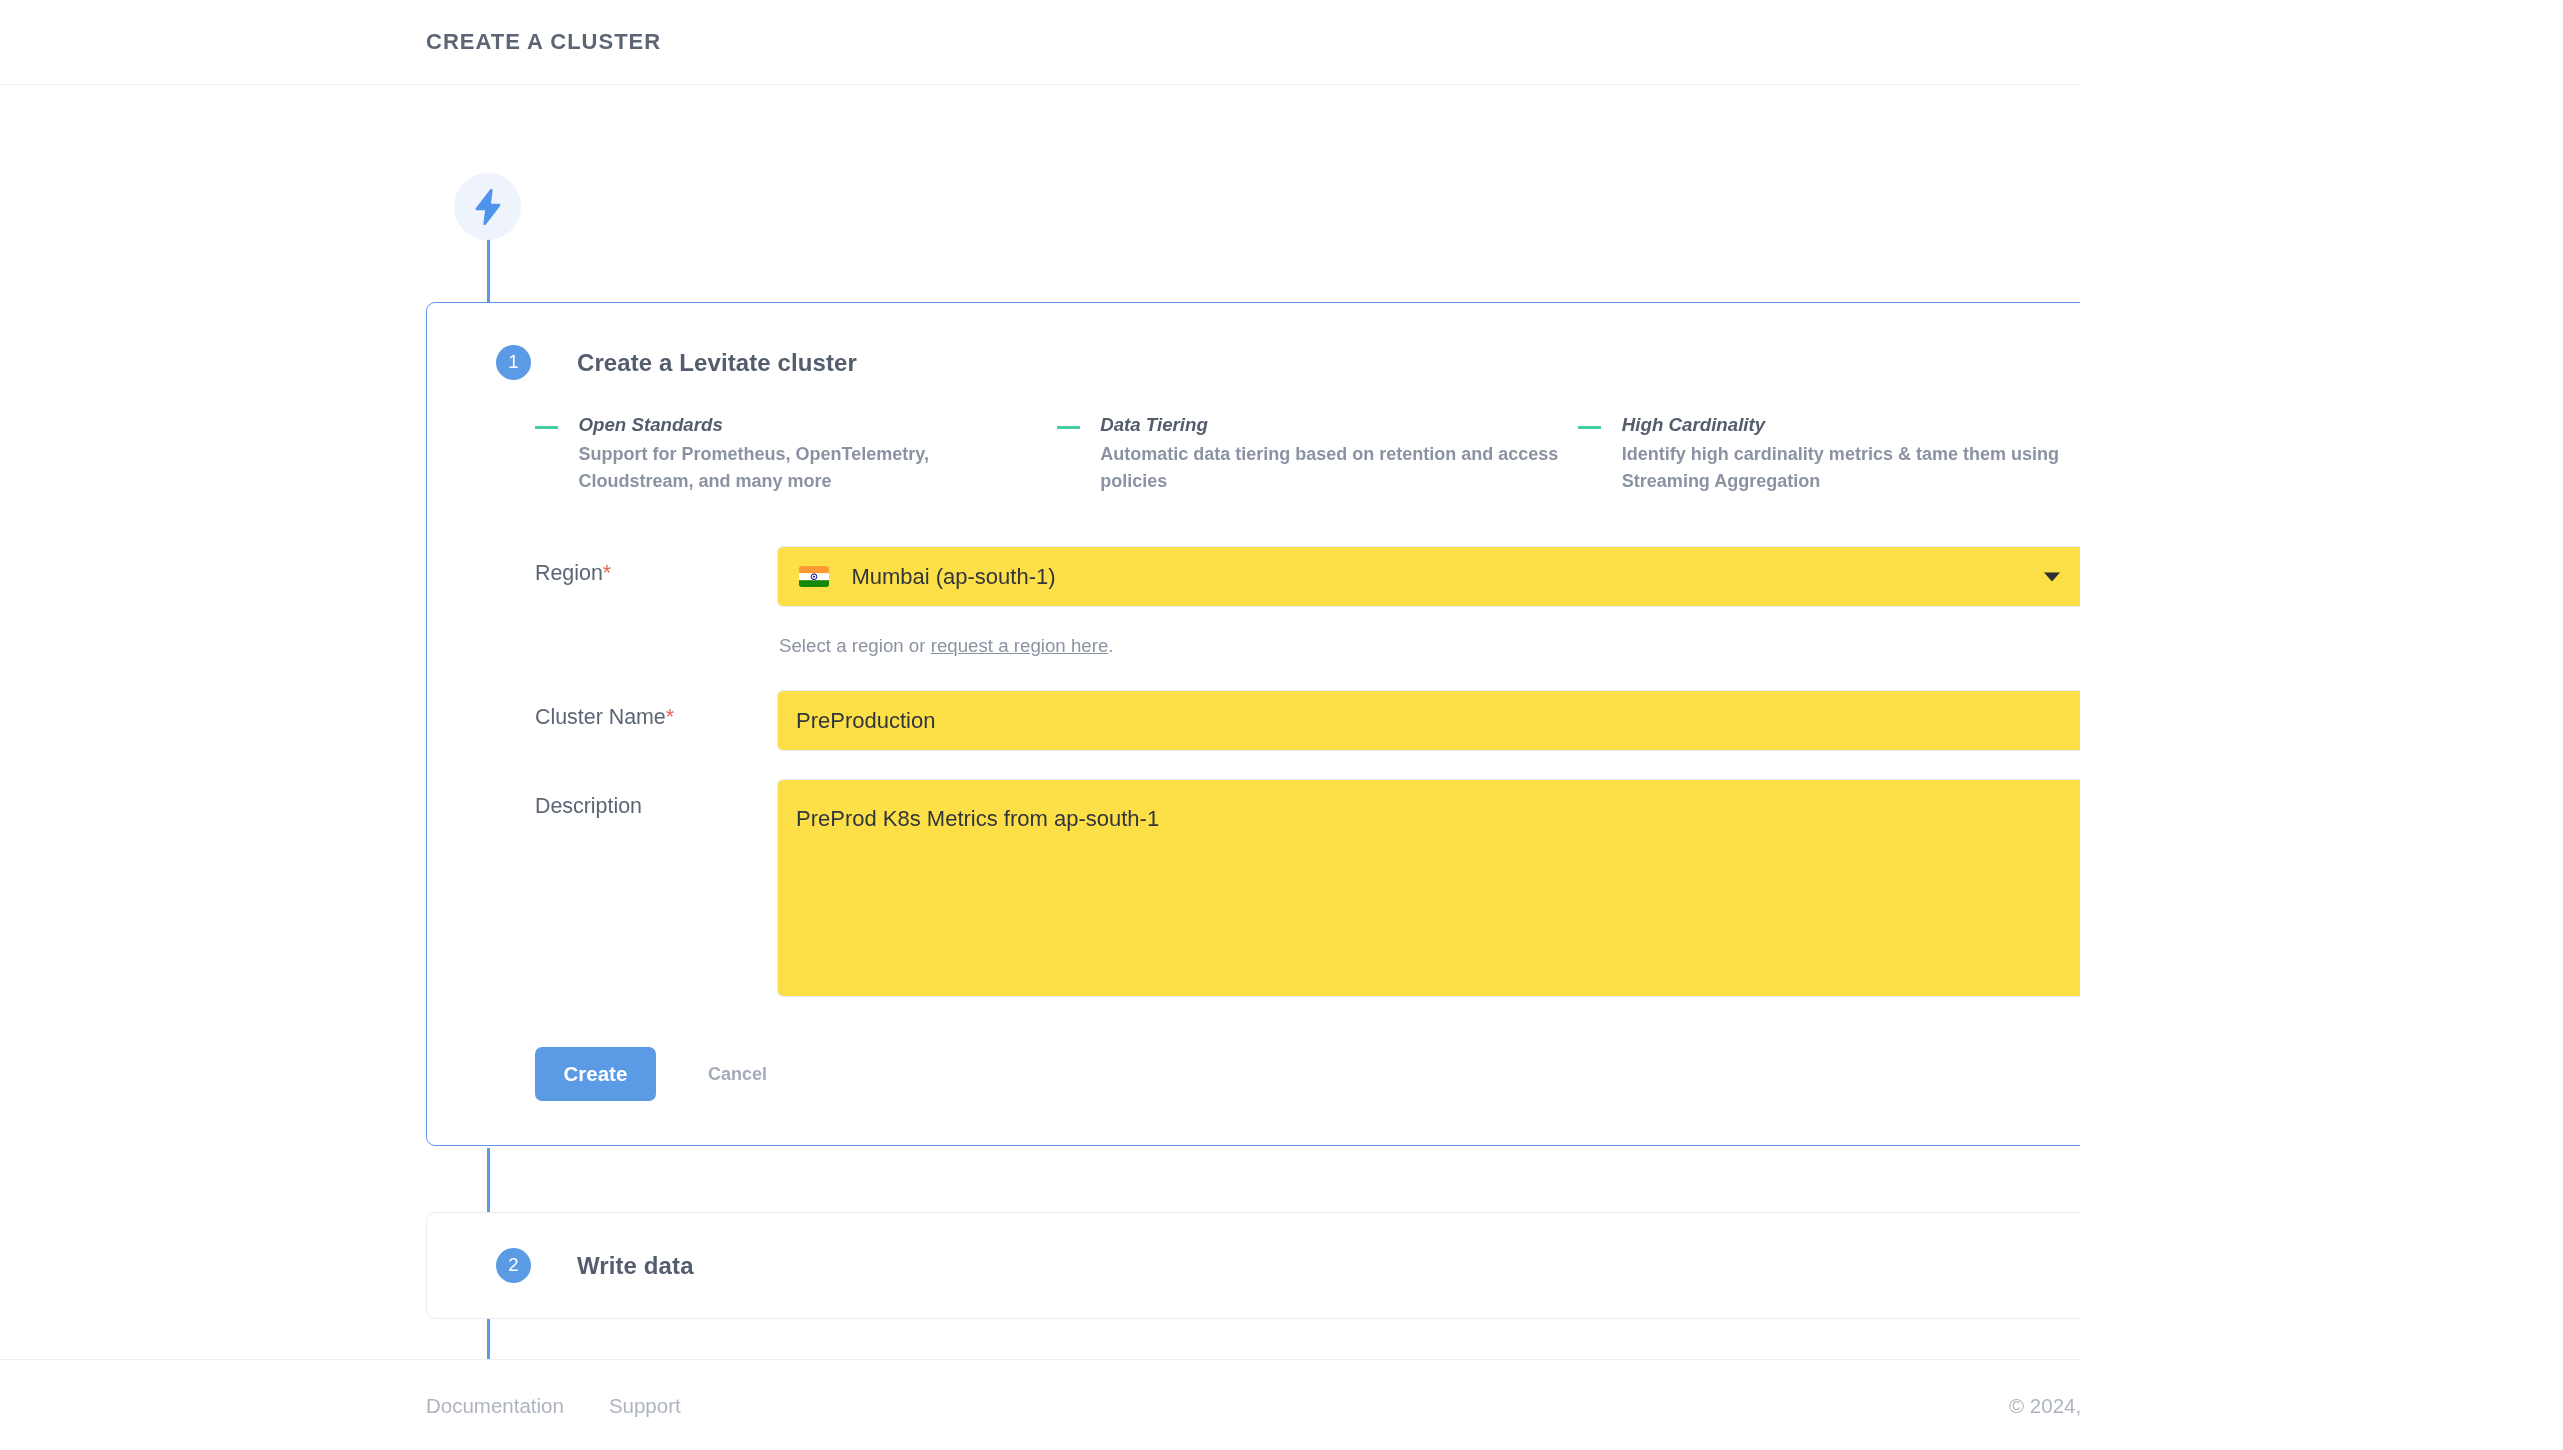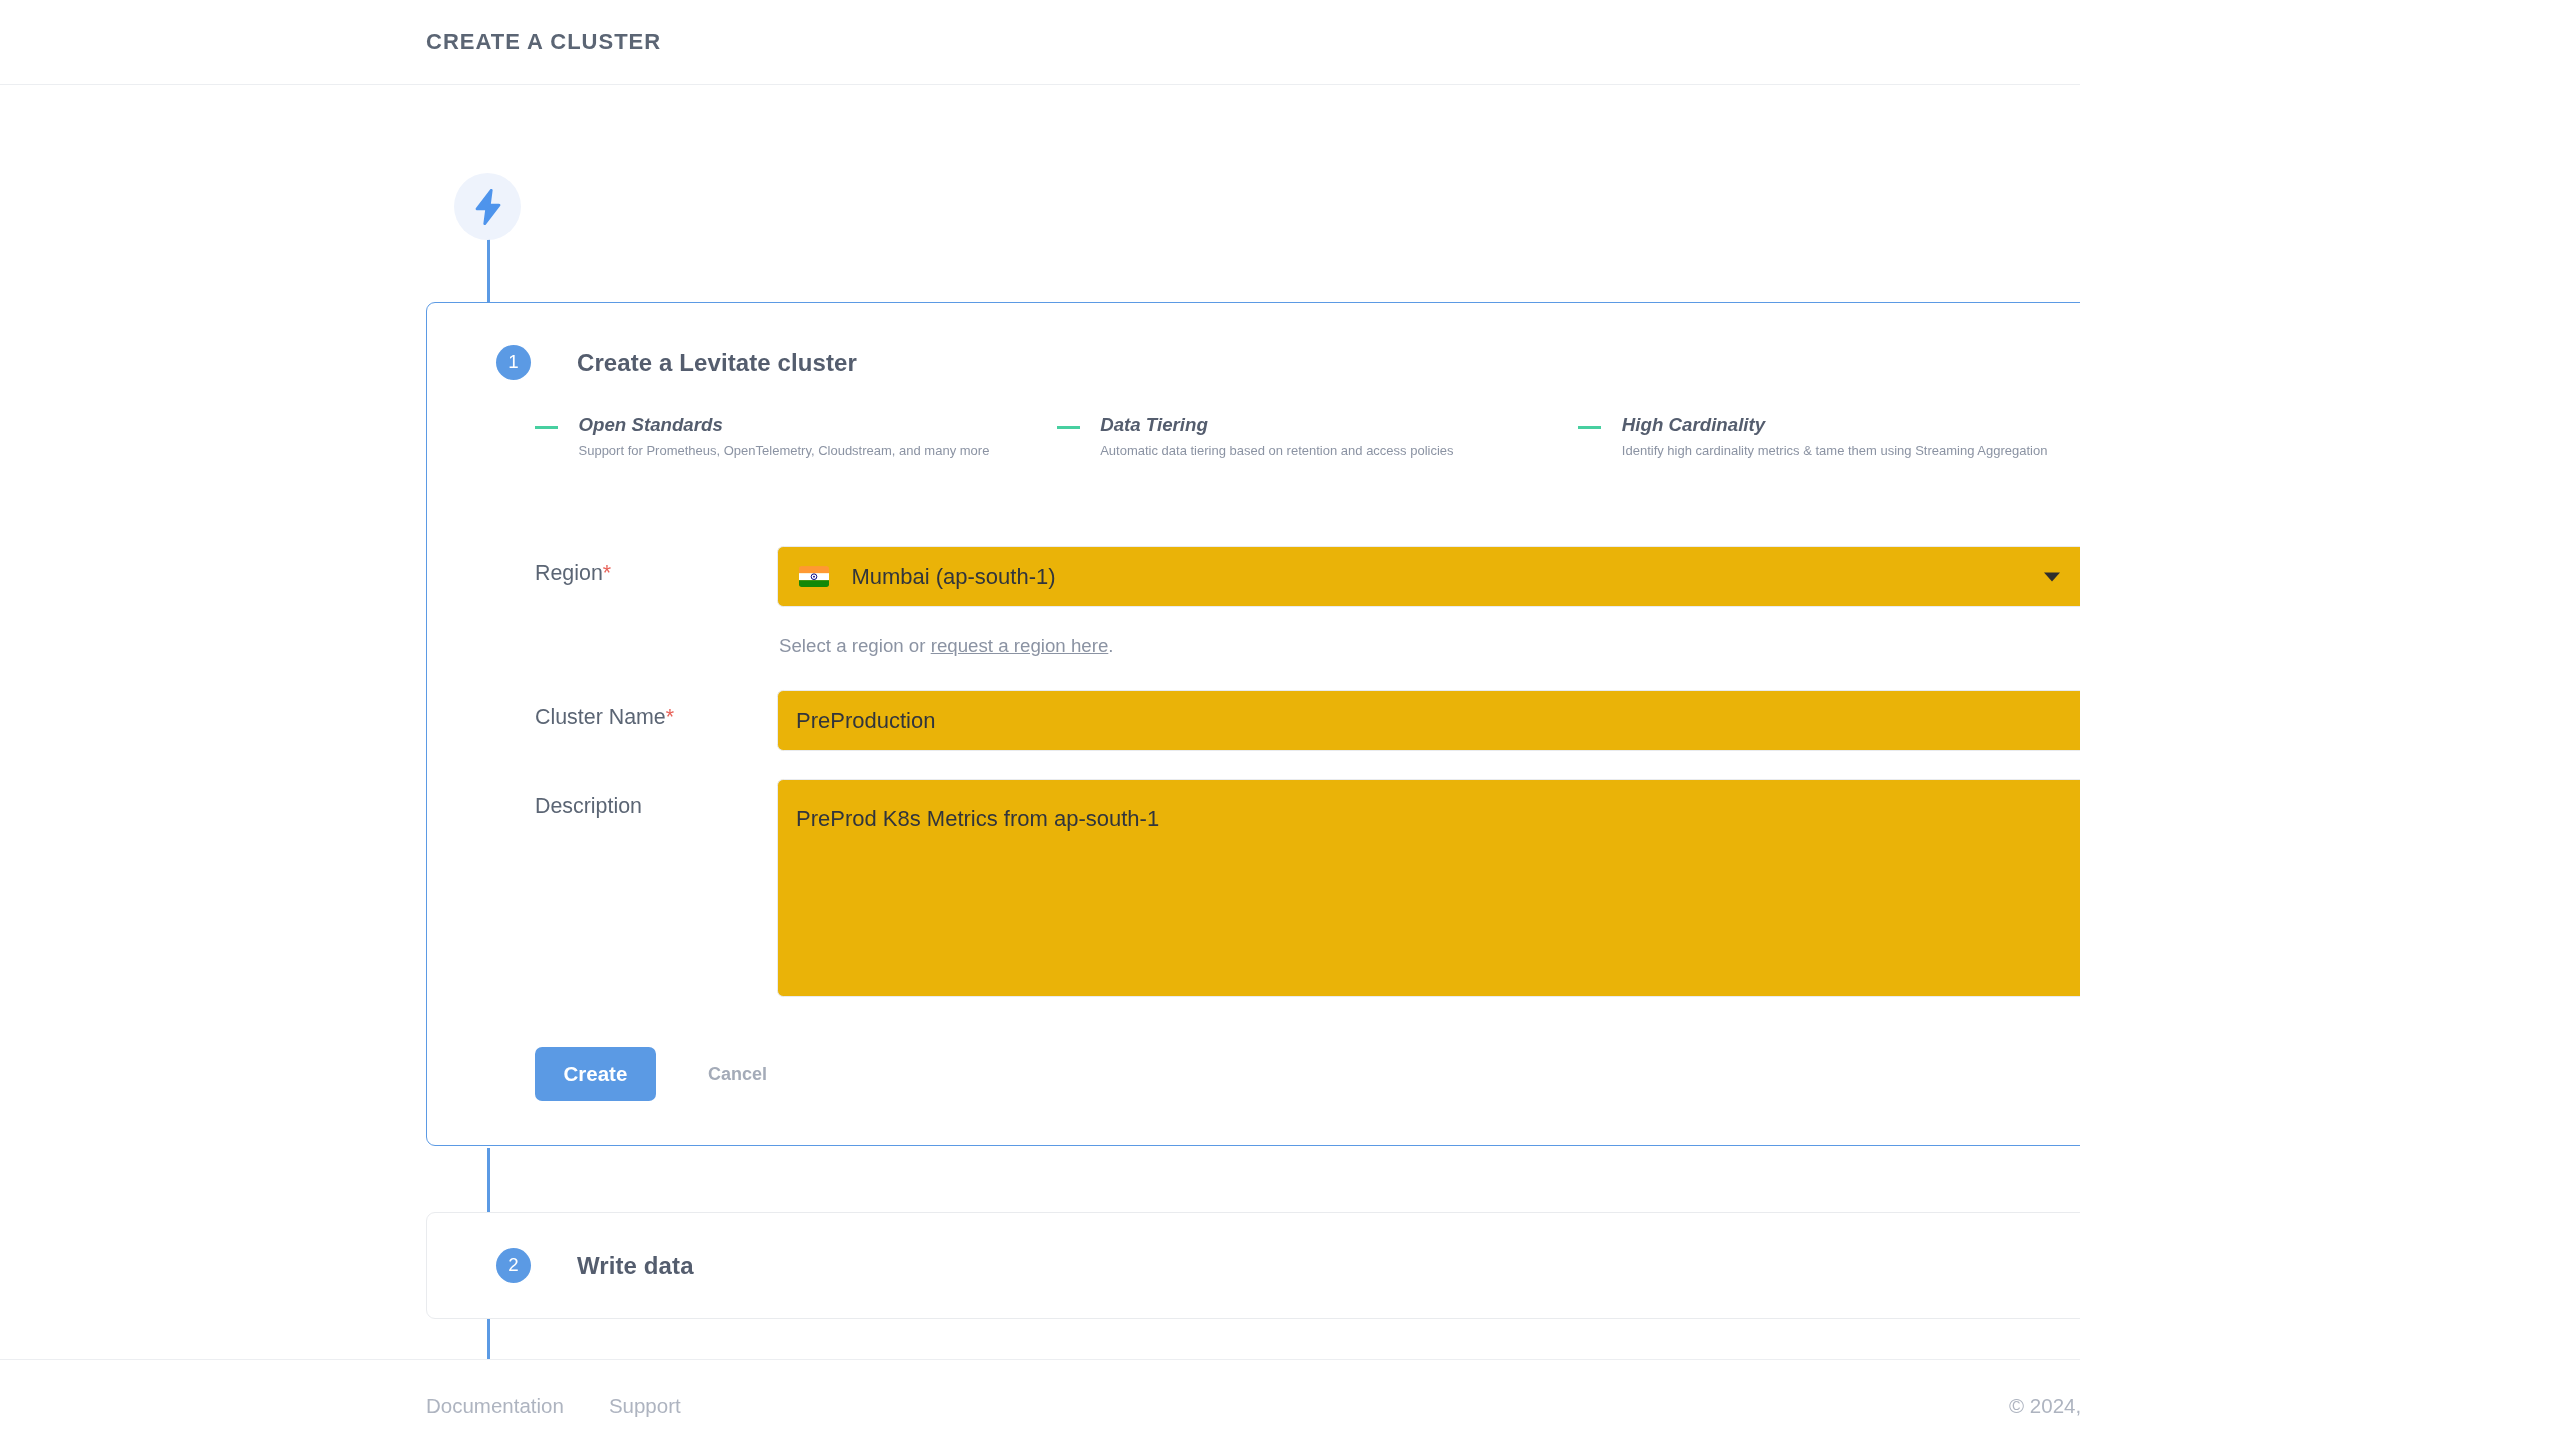--- a/index.html
+++ b/index.html
@@ -161,22 +161,22 @@
   .feature-body { padding-left: 20.5px; }
   .feature-title {
     font-size: 18.7px;
     font-weight: 700;
     color: #545d6e;
     line-height: 1.45;
     margin-bottom: 2.7px;
     font-style: italic;
   }
   .feature-desc {
-    font-size: 13px;
-    font-weight: 400;
+    font-size: 18px;
+    font-weight: 700;
     color: #8b93a3;
     line-height: 1.5;
     max-width: 465px;
   }
 
   
   .form-row {
     position: absolute;
     left: 535px;
     display: flex;
@@ -190,21 +190,21 @@
     padding-top: 15px;
   }
   .req { color: #e8635a; font-size: 21.4px; }
 
   .row-region { top: 546px; }
   .row-name   { top: 690px; }
   .row-desc   { top: 779px; }
 
   .control {
     width: 1312px;
-    background: #eab308;
+    background: #fde047;
     border: 0.9px solid #e9ebee;
     border-radius: 6.2px;
     position: relative;
   }
   .select-box {
     height: 59px;
     display: flex;
     align-items: center;
     padding-left: 21.4px;
     font-size: 22px;

